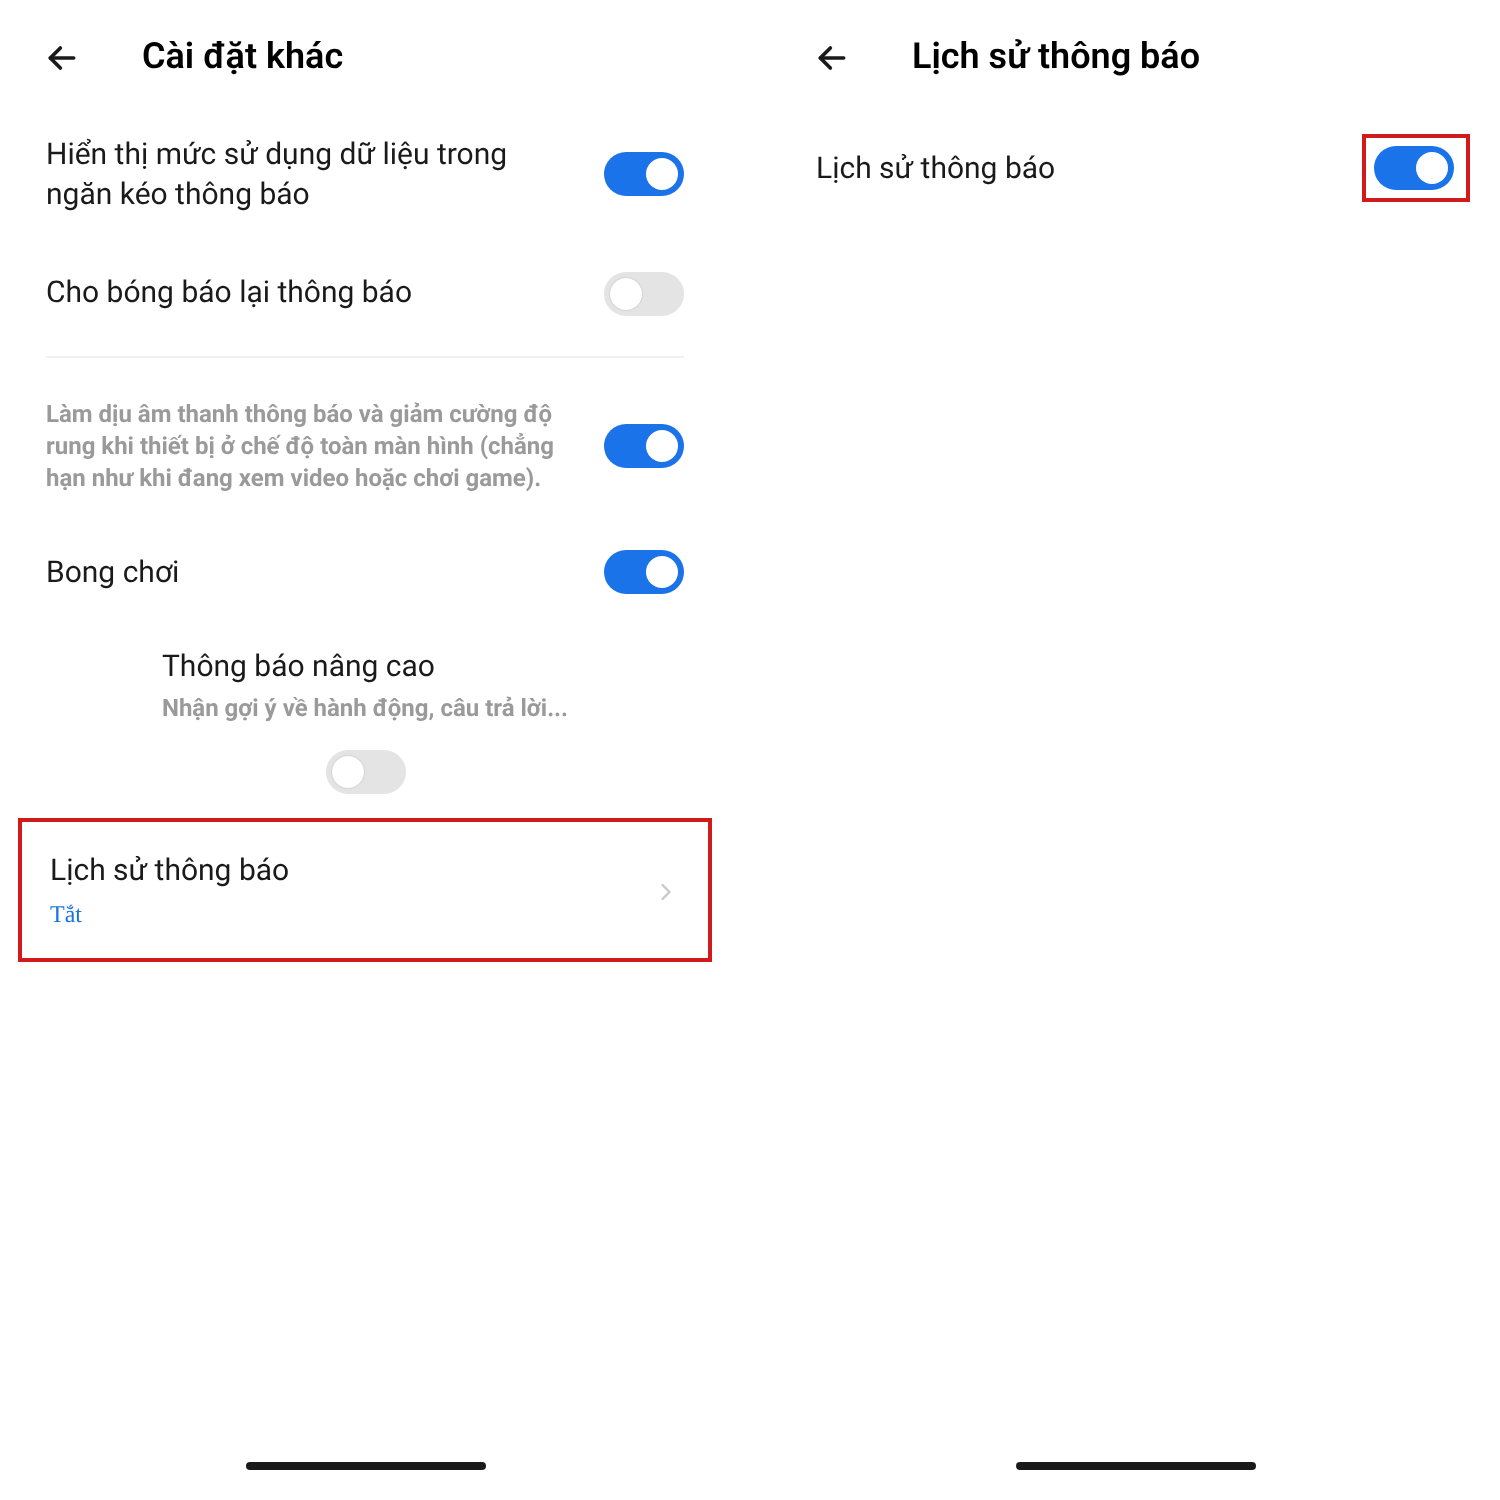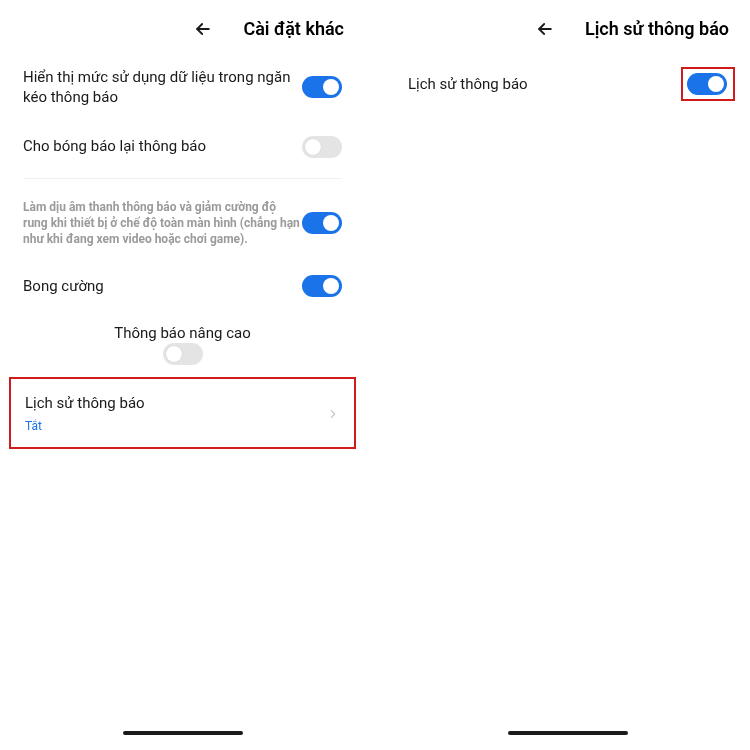--- a/index.html
+++ b/index.html
@@ -19,41 +19,40 @@
     display: flex;
     flex-direction: column;
     position: relative;
     padding-bottom: 15px;
   }
   .header {
     display: flex;
     align-items: center;
     padding: 18px 16px 14px 16px;
     gap: 30px;
-    justify-content: flex-end;
   }
   .back {
     width: 20px;
     height: 20px;
     display: flex;
     align-items: center;
     justify-content: center;
     cursor: pointer;
   }
   .back svg { width: 20px; height: 20px; }
   .title {
     font-size: 18px;
     font-weight: 600;
     color: #000;
   }
   .row {
     display: flex;
     align-items: center;
     padding: 14px 18px;
-    gap: 0;
+    gap: 12px;
   }
   .row .text {
     flex: 1;
     display: flex;
     flex-direction: column;
     gap: 3px;
   }
   .label {
     font-size: 15px;
     color: #1a1a1a;
@@ -62,20 +61,21 @@
   .sub {
     font-size: 12px;
     color: #9a9a9a;
     line-height: 1.35;
     font-weight: bold;
   }
   .status {
     font-size: 12px;
     color: #1a73e8;
     margin-top: 2px;
+    font-family: Liberation Serif, serif;
   }
   .toggle {
     width: 40px;
     height: 22px;
     border-radius: 11px;
     position: relative;
     flex-shrink: 0;
     cursor: pointer;
   }
   .toggle.on { background: #1a73e8; }
@@ -154,30 +154,31 @@
     <div class="text">
       <div class="sub">Làm dịu âm thanh thông báo và giảm cường độ rung khi thiết bị ở chế độ toàn màn hình (chẳng hạn như khi đang xem video hoặc chơi game).</div>
     </div>
     <div class="toggle on">
         <div class="knob"></div>
       </div>
   </div>
 
   <div class="row">
     <div class="text">
-        <div class="label">Bong cường</div>
+        <div class="label">Bong chơi</div>
       </div>
     <div class="toggle on">
         <div class="knob"></div>
       </div>
   </div>
 
   <div class="row tight">
     <div class="text">
       <div class="label">Thông báo nâng cao</div>
+      <div class="sub">Nhận gợi ý về hành động, câu trả lời...</div>
     </div>
     <div class="toggle off">
         <div class="knob"></div>
       </div>
   </div>
 
   <div class="row highlighted highlight-red">
     <div class="text">
       <div class="label">Lịch sử thông báo</div>
       <div class="status">Tắt</div>

